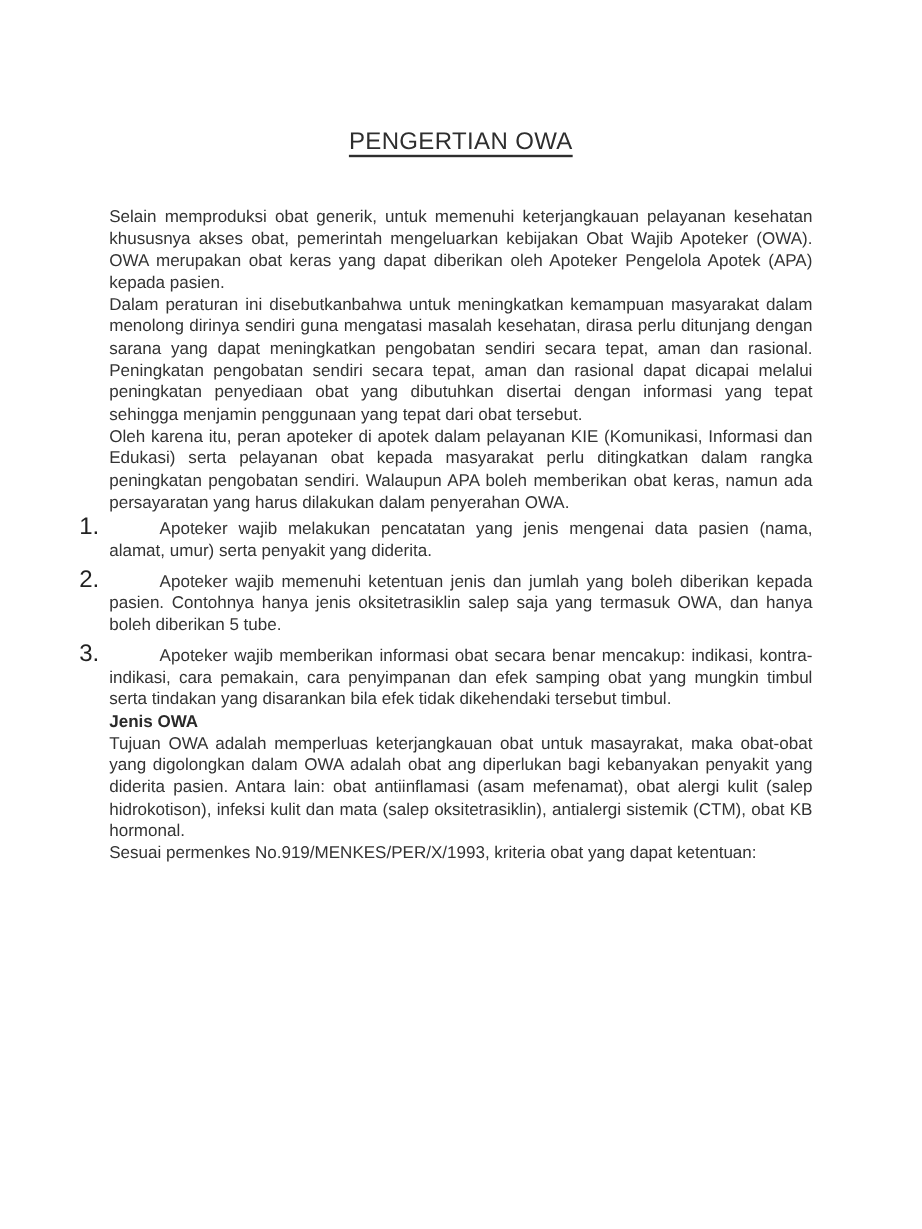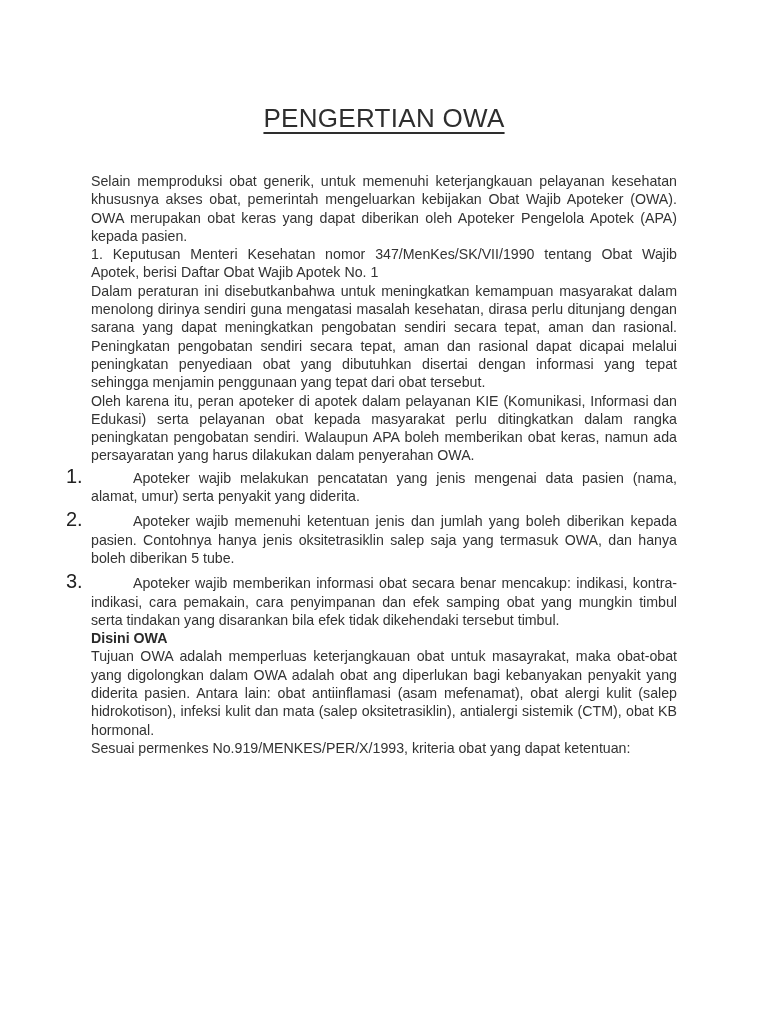--- a/index.html
+++ b/index.html
@@ -21,21 +21,21 @@
       width: 768px;
       height: 1024px;
       background: #ffffff;
     }
     .title {
       position: absolute;
       top: 98px;
       left: 0;
       width: 768px;
       text-align: center;
-      font-size: 26px;
+      font-size: 20px;
       line-height: 40px;
       font-weight: normal;
       margin: 0;
       color: #2e2e2e;
     }
     .title span {
       text-decoration: underline;
       text-underline-offset: 5px;
       text-decoration-thickness: 2px;
       letter-spacing: 0.3px;
@@ -82,37 +82,36 @@
 
 <div class="page">
 
   <h1 class="title">
     <span>PENGERTIAN OWA</span>
   </h1>
 
   <div class="body">
 
     <p>Selain memproduksi obat generik, untuk memenuhi keterjangkauan pelayanan kesehatan khususnya akses obat, pemerintah mengeluarkan kebijakan Obat Wajib Apoteker (OWA). OWA merupakan obat keras yang dapat diberikan oleh Apoteker Pengelola Apotek (APA) kepada pasien.</p>
-    <p>1. Keputusan Menteri Kesehatan nomor 347/MenKes/SK/VII/1990 tentang Obat Wajib Apotek, berisi Daftar Obat Wajib Apotek No. 1</p>
     <p>Dalam peraturan ini disebutkanbahwa untuk meningkatkan kemampuan masyarakat dalam menolong dirinya sendiri guna mengatasi masalah kesehatan, dirasa perlu ditunjang dengan sarana yang dapat meningkatkan pengobatan sendiri secara tepat, aman dan rasional. Peningkatan pengobatan sendiri secara tepat, aman dan rasional dapat dicapai melalui peningkatan penyediaan obat yang dibutuhkan disertai dengan informasi yang tepat sehingga menjamin penggunaan yang tepat dari obat tersebut.</p>
     <p>Oleh karena itu, peran apoteker di apotek dalam pelayanan KIE (Komunikasi, Informasi dan Edukasi) serta pelayanan obat kepada masyarakat perlu ditingkatkan dalam rangka peningkatan pengobatan sendiri. Walaupun APA boleh memberikan obat keras, namun ada persayaratan yang harus dilakukan dalam penyerahan OWA.</p>
 
     <div class="numbered item1">
       <span class="num">1.</span>
       <p>Apoteker wajib melakukan pencatatan yang jenis mengenai data pasien (nama, alamat, umur) serta penyakit yang diderita.</p>
     </div>
 
     <div class="numbered item2">
       <span class="num">2.</span>
       <p>Apoteker wajib memenuhi ketentuan jenis dan jumlah yang boleh diberikan kepada pasien. Contohnya hanya jenis oksitetrasiklin salep saja yang termasuk OWA, dan hanya boleh diberikan 5 tube.</p>
     </div>
 
     <div class="numbered item3">
       <span class="num">3.</span>
       <p>Apoteker wajib memberikan informasi obat secara benar mencakup: indikasi, kontra-indikasi, cara pemakain, cara penyimpanan dan efek samping obat yang mungkin timbul serta tindakan yang disarankan bila efek tidak dikehendaki tersebut timbul.</p>
     </div>
 
-    <p class="subhead">Disini OWA</p>
+    <p class="subhead">Jenis OWA</p>
     <p>Tujuan OWA adalah memperluas keterjangkauan obat untuk masayrakat, maka obat-obat yang digolongkan dalam OWA adalah obat ang diperlukan bagi kebanyakan penyakit yang diderita pasien. Antara lain: obat antiinflamasi (asam mefenamat), obat alergi kulit (salep hidrokotison), infeksi kulit dan mata (salep oksitetrasiklin), antialergi sistemik (CTM), obat KB hormonal.</p>
     <p>Sesuai permenkes No.919/MENKES/PER/X/1993, kriteria obat yang dapat ketentuan:</p>
 
   </div>
 </div>
 
 </body></html>

